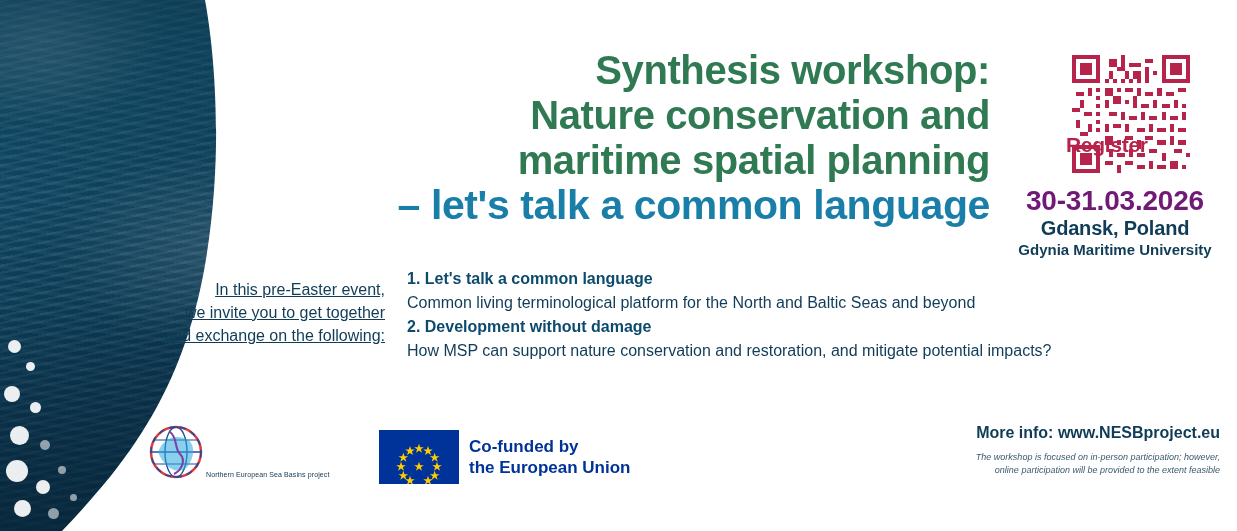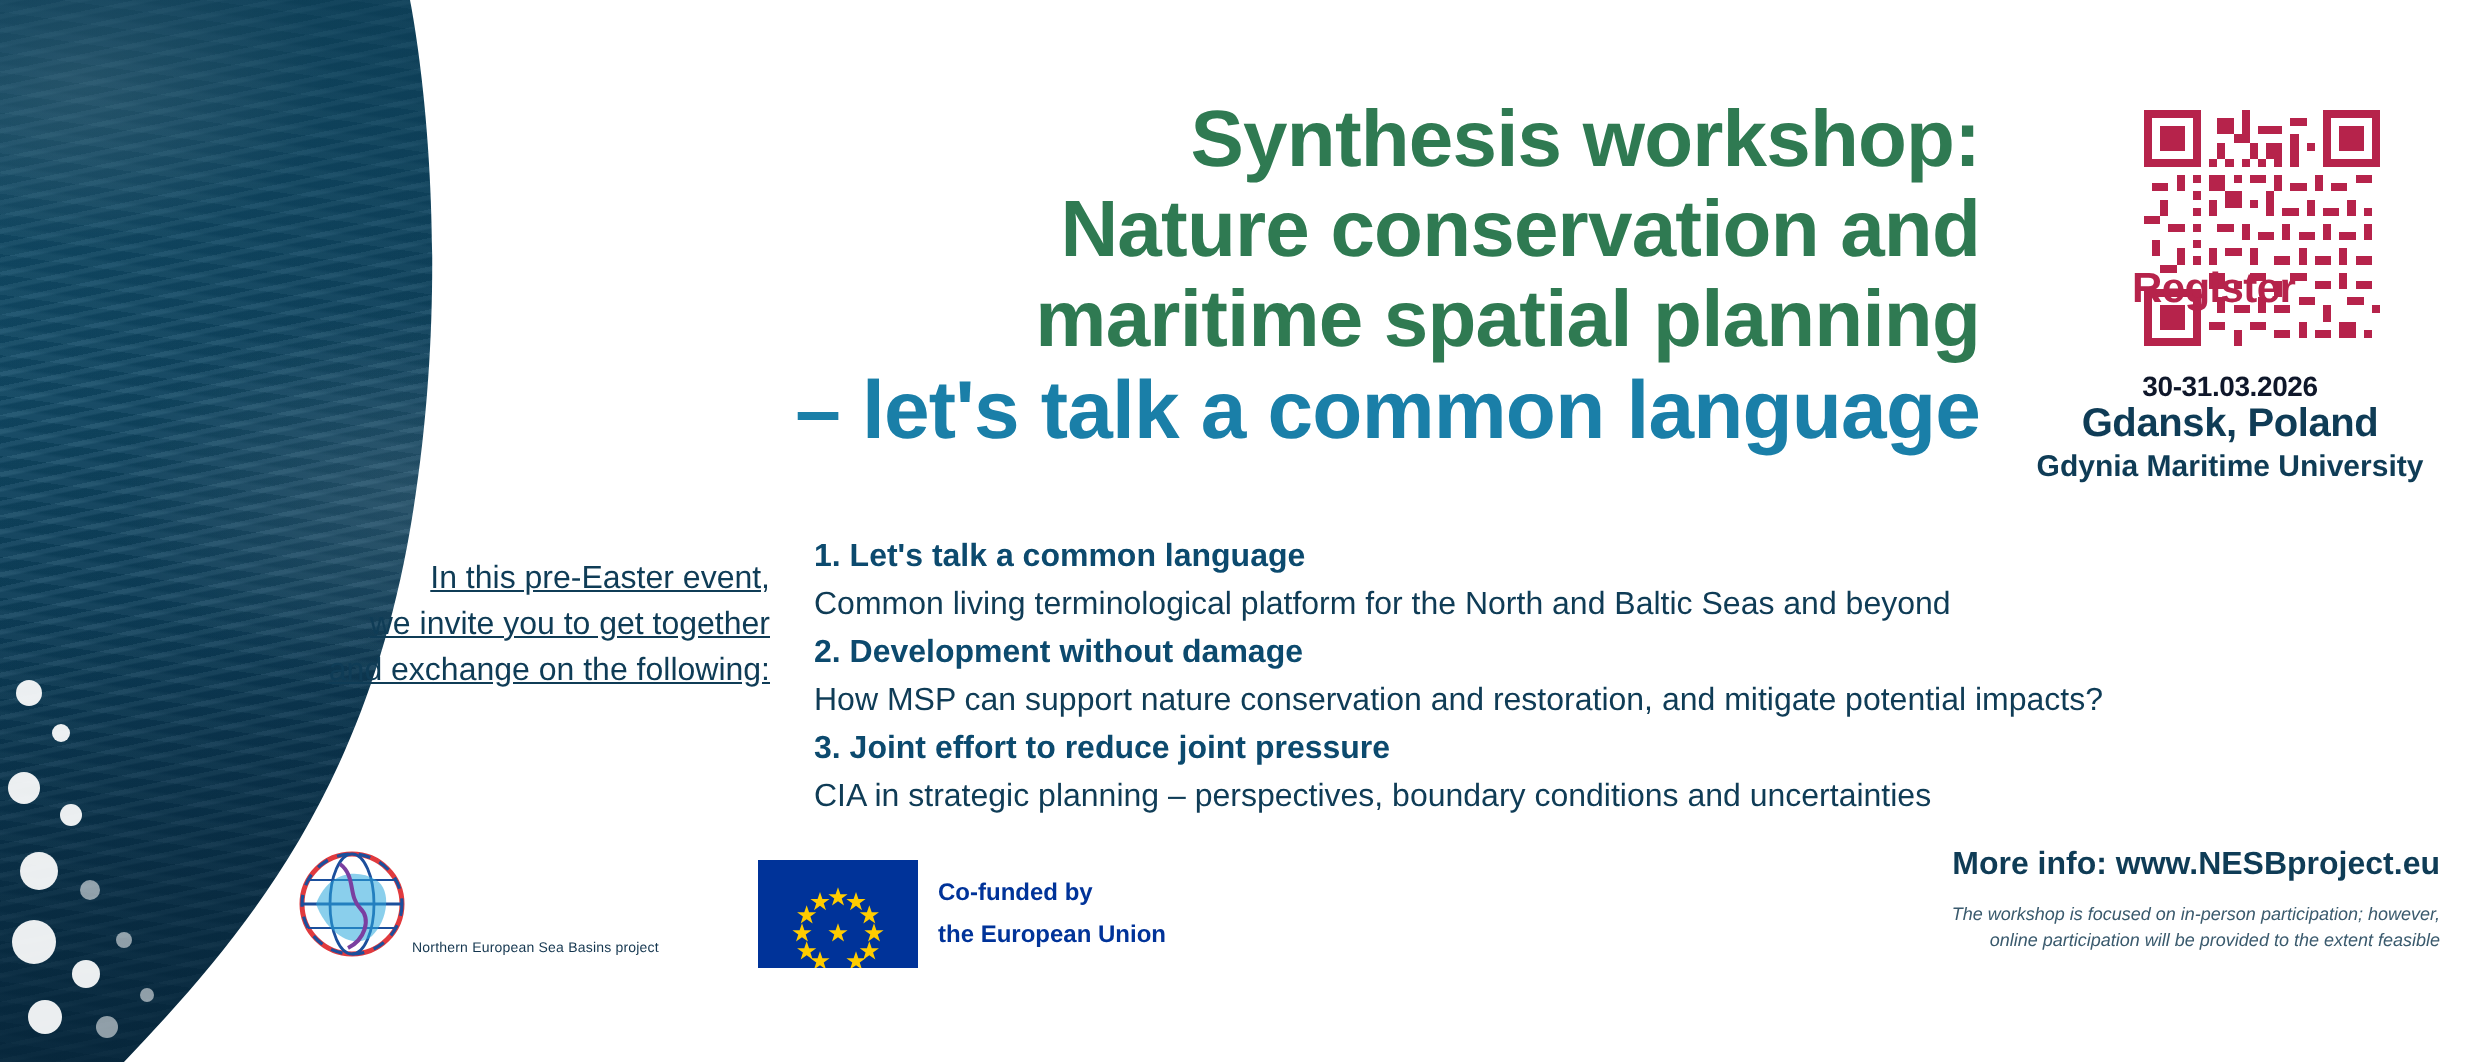--- a/index.html
+++ b/index.html
@@ -104,23 +104,23 @@
     position: absolute;
     left: -6px;
     top: 78px;
     font-size: 21px;
     font-weight: bold;
     color: #b6234b;
     letter-spacing: -0.3px;
   }
   .event-date {
     margin-top: 12px;
-    font-size: 14px;
-    font-weight: bold;
-    color: #0f172a;
+    font-size: 28px;
+    font-weight: bold;
+    color: #701a75;
     letter-spacing: -0.2px;
   }
   .event-city {
     font-size: 20px;
     font-weight: bold;
     color: #0f3c56;
     letter-spacing: -0.2px;
   }
   .event-venue {
     font-size: 15px;
@@ -204,21 +204,21 @@
     position: absolute;
     left: 0; top: 0;
     width: 80px;
     height: 54px;
     background: #003399;
   }
   .eu-text {
     position: absolute;
     left: 90px;
     top: 6px;
-    font-size: 12px;
+    font-size: 17px;
     font-weight: bold;
     color: #003399;
     line-height: 21px;
   }
 
   
   .more-info {
     position: absolute;
     left: 830px;
     top: 424px;
@@ -401,24 +401,20 @@
 
   <div class="topics">
     <div>
       <div class="topic-head">1. Let's talk a common language</div>
       <div class="topic-sub">Common living terminological platform for the North and Baltic Seas and beyond</div>
     </div>
     <div>
       <div class="topic-head">2. Development without damage</div>
       <div class="topic-sub">How MSP can support nature conservation and restoration, and mitigate potential impacts?</div>
     </div>
-    <div>
-      <div class="topic-head">3. Joint effort to reduce joint pressure</div>
-      <div class="topic-sub">CIA in strategic planning – perspectives, boundary conditions and uncertainties</div>
-    </div>
   </div>
 
   <div class="nesbp-logo">
     <svg class="nesbp-mark" viewBox="0 0 56 56">
       <circle cx="28" cy="28" r="25" fill="none" stroke="#e03a3e" stroke-width="2.5"></circle>
       <circle cx="28" cy="28" r="25" fill="none" stroke="#1c4f9c" stroke-width="1.6" stroke-dasharray="6 5"></circle>
       <ellipse cx="28" cy="28" rx="11" ry="25" fill="none" stroke="#1c4f9c" stroke-width="1.4"></ellipse>
       <line x1="3" y1="28" x2="53" y2="28" stroke="#1c4f9c" stroke-width="1.4"></line>
       <line x1="6" y1="16" x2="50" y2="16" stroke="#1c4f9c" stroke-width="1.1"></line>
       <line x1="6" y1="40" x2="50" y2="40" stroke="#1c4f9c" stroke-width="1.1"></line>

